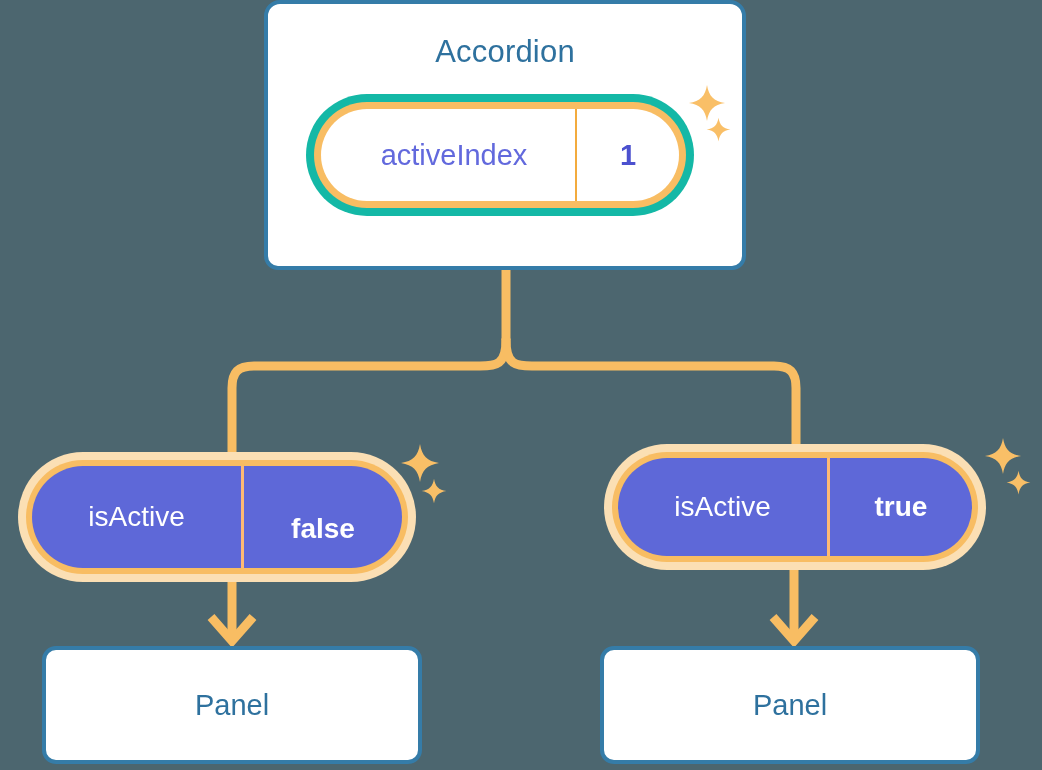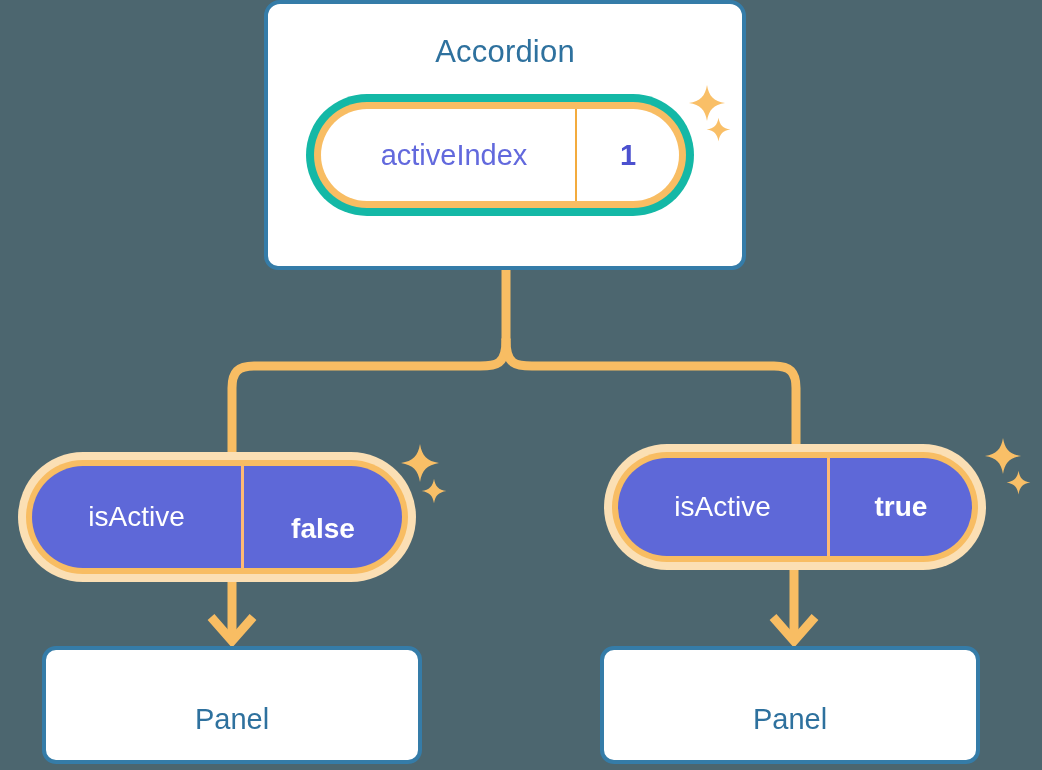--- a/index.html
+++ b/index.html
@@ -74,21 +74,20 @@
   }
   .panel-label {
     position: absolute;
     left: 0;
     right: 0;
     top: 50%;
     transform: translateY(-50%);
     text-align: center;
     font-size: 29px;
     color: #2e719e;
-    margin-top: 14px;
   }
 
   
   .pill {
     position: absolute;
     box-sizing: border-box;
     display: flex;
     align-items: stretch;
     border-radius: 999px;
   }

